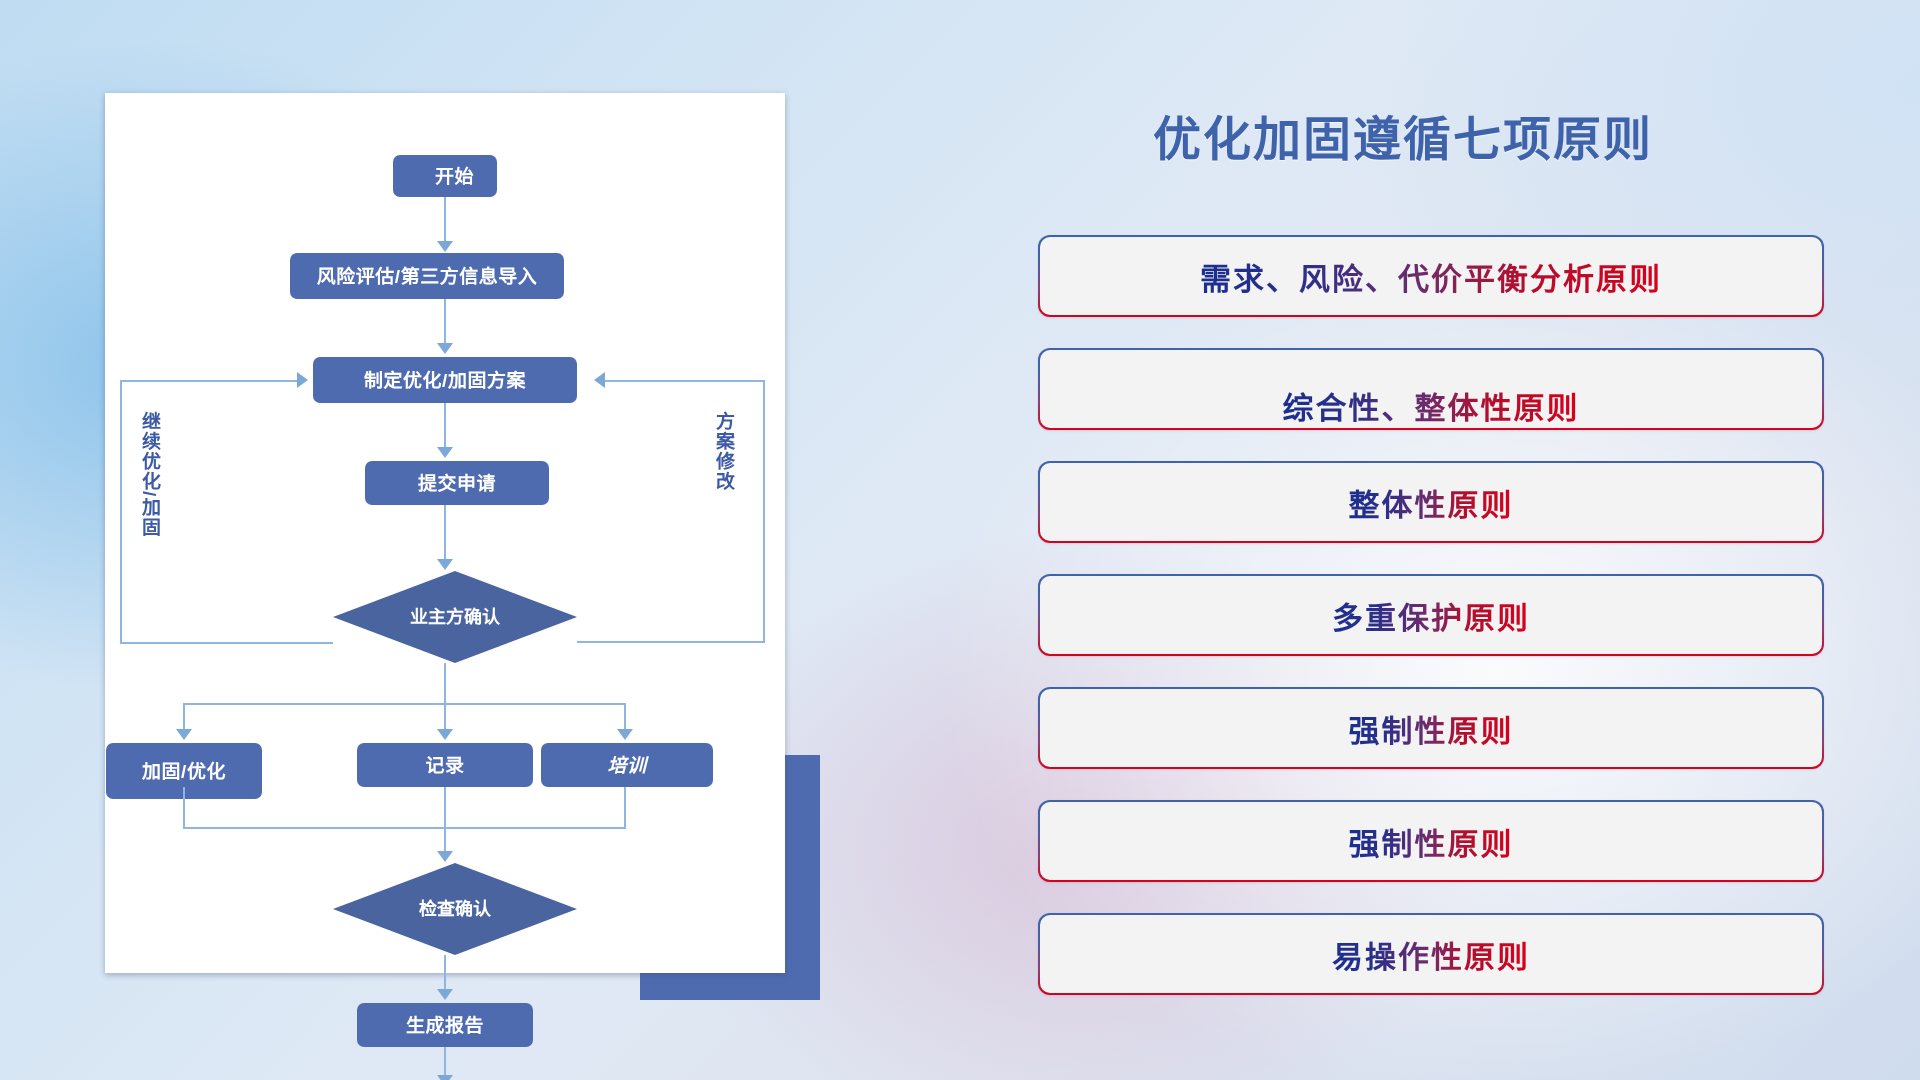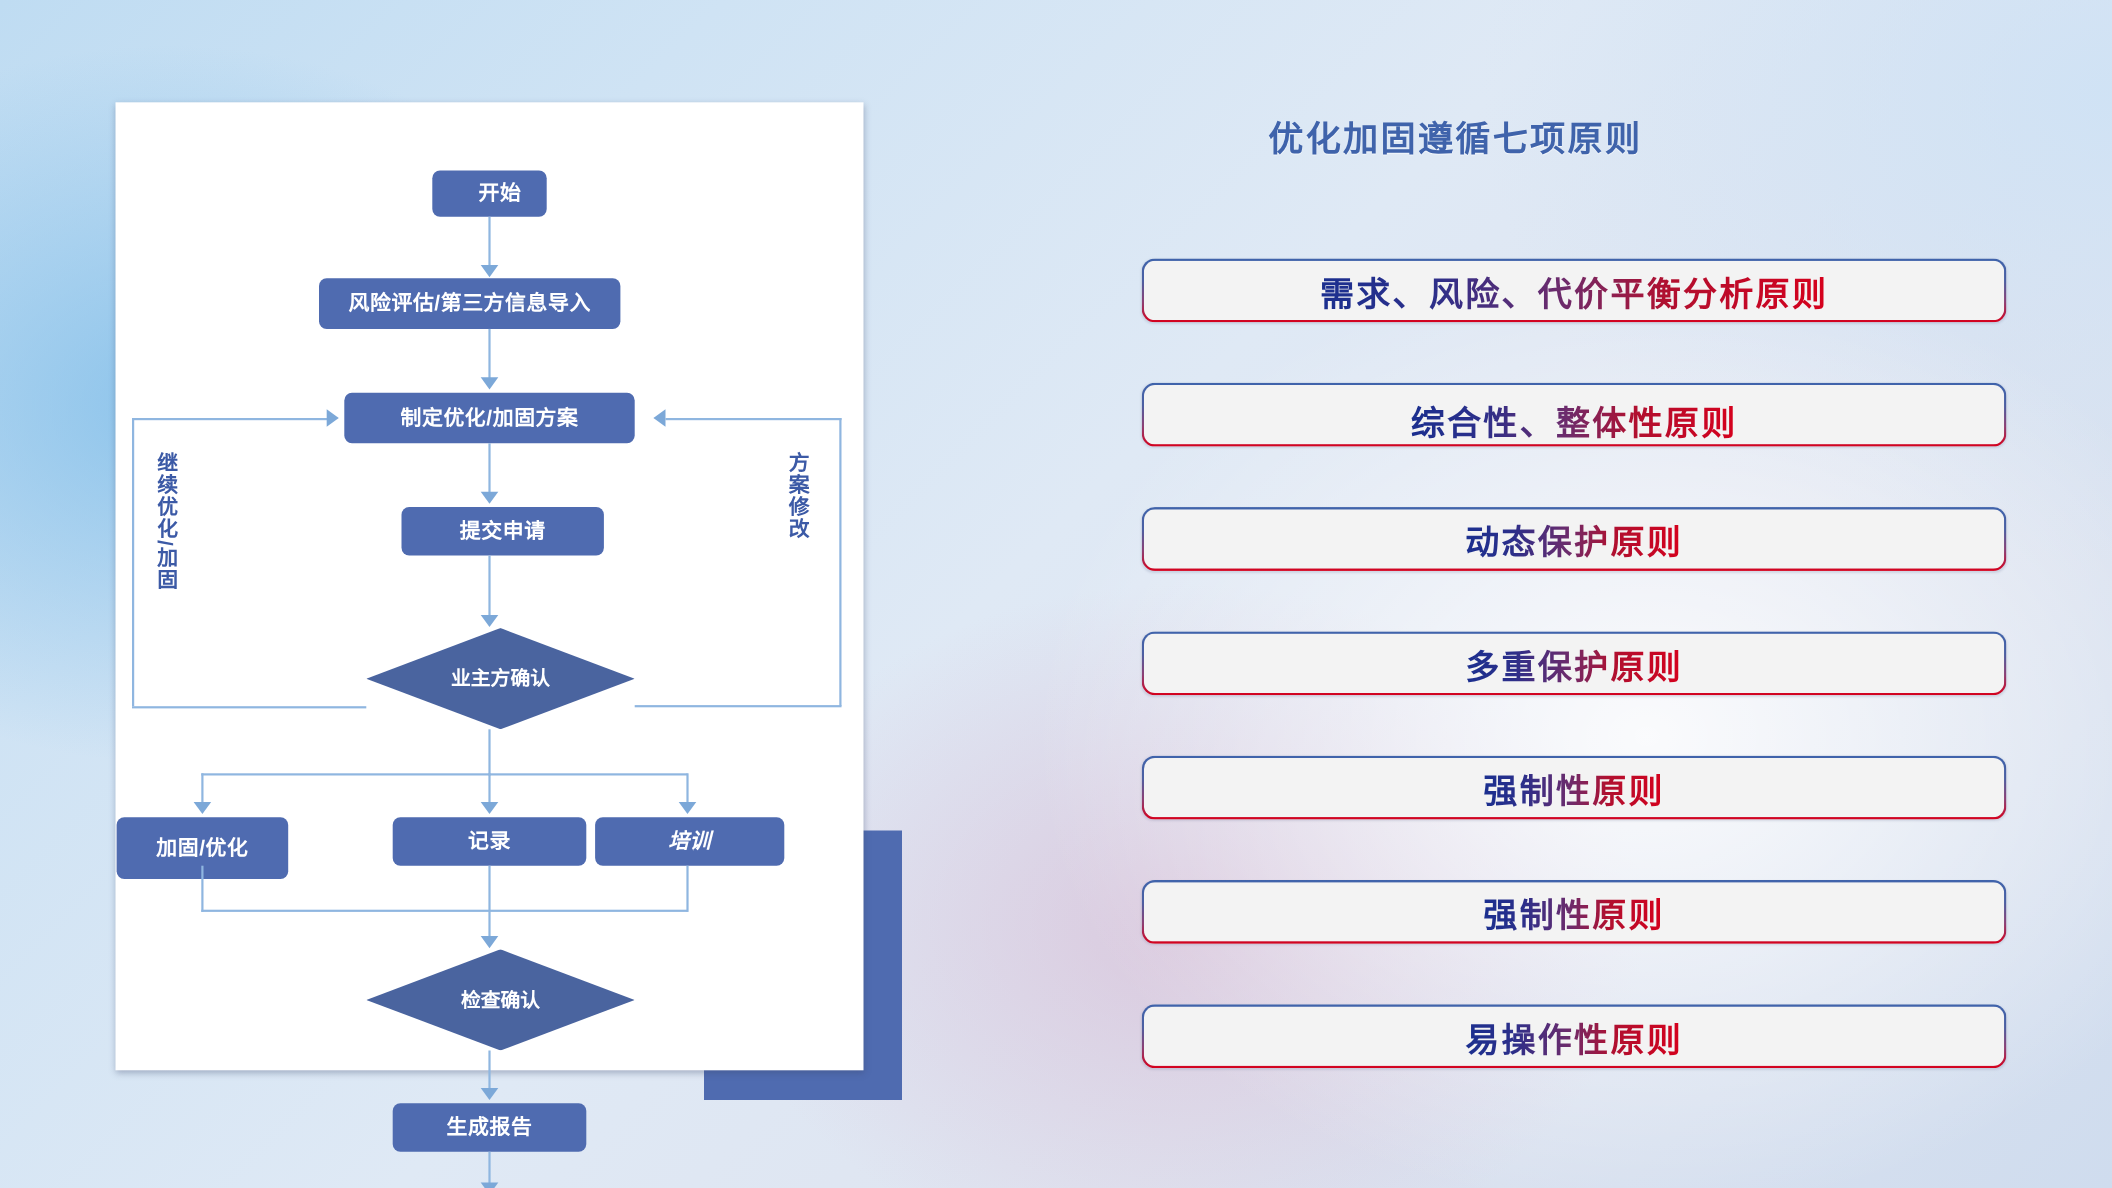--- a/index.html
+++ b/index.html
@@ -125,33 +125,33 @@
     left: 1020px;
     top: 90px;
     width: 840px;
     height: 920px;
   }
 
   #deck-title {
     position: absolute;
     left: 133px;
     top: 10px;
-    font-size: 32px;
+    font-size: 48px;
     font-weight: bold;
     color: #3f63ab;
     letter-spacing: 2px;
     text-shadow: 0 1px 1px rgba(255,255,255,0.7);
     white-space: nowrap;
   }
 
   .principle-bar {
     position: absolute;
     left: 18px;
     width: 786px;
-    height: 58px;
+    height: 82px;
     border-radius: 12px;
     background: #f3f3f3;
     display: flex;
     align-items: center;
     justify-content: center;
     
     border: 2.5px solid transparent;
     background-image:
       linear-gradient(#f3f3f3, #f3f3f3),
       linear-gradient(to bottom, #3f63ab 0%, #4b5fa2 35%, #8c3f74 68%, #d6001c 100%);
@@ -280,21 +280,21 @@
 
     <div class="principle-bar" style="top:145px;">
       <span class="principle-text">需求、风险、代价平衡分析原则</span>
     </div>
 
     <div class="principle-bar" style="top:258px;align-items:flex-end;">
       <span class="principle-text">综合性、整体性原则</span>
     </div>
 
     <div class="principle-bar" style="top:371px;">
-      <span class="principle-text">动态保护原则</span>
+      <span class="principle-text">整体性原则</span>
     </div>
 
     <div class="principle-bar" style="top:484px;">
       <span class="principle-text">多重保护原则</span>
     </div>
 
     <div class="principle-bar" style="top:597px;">
       <span class="principle-text">强制性原则</span>
     </div>
 

